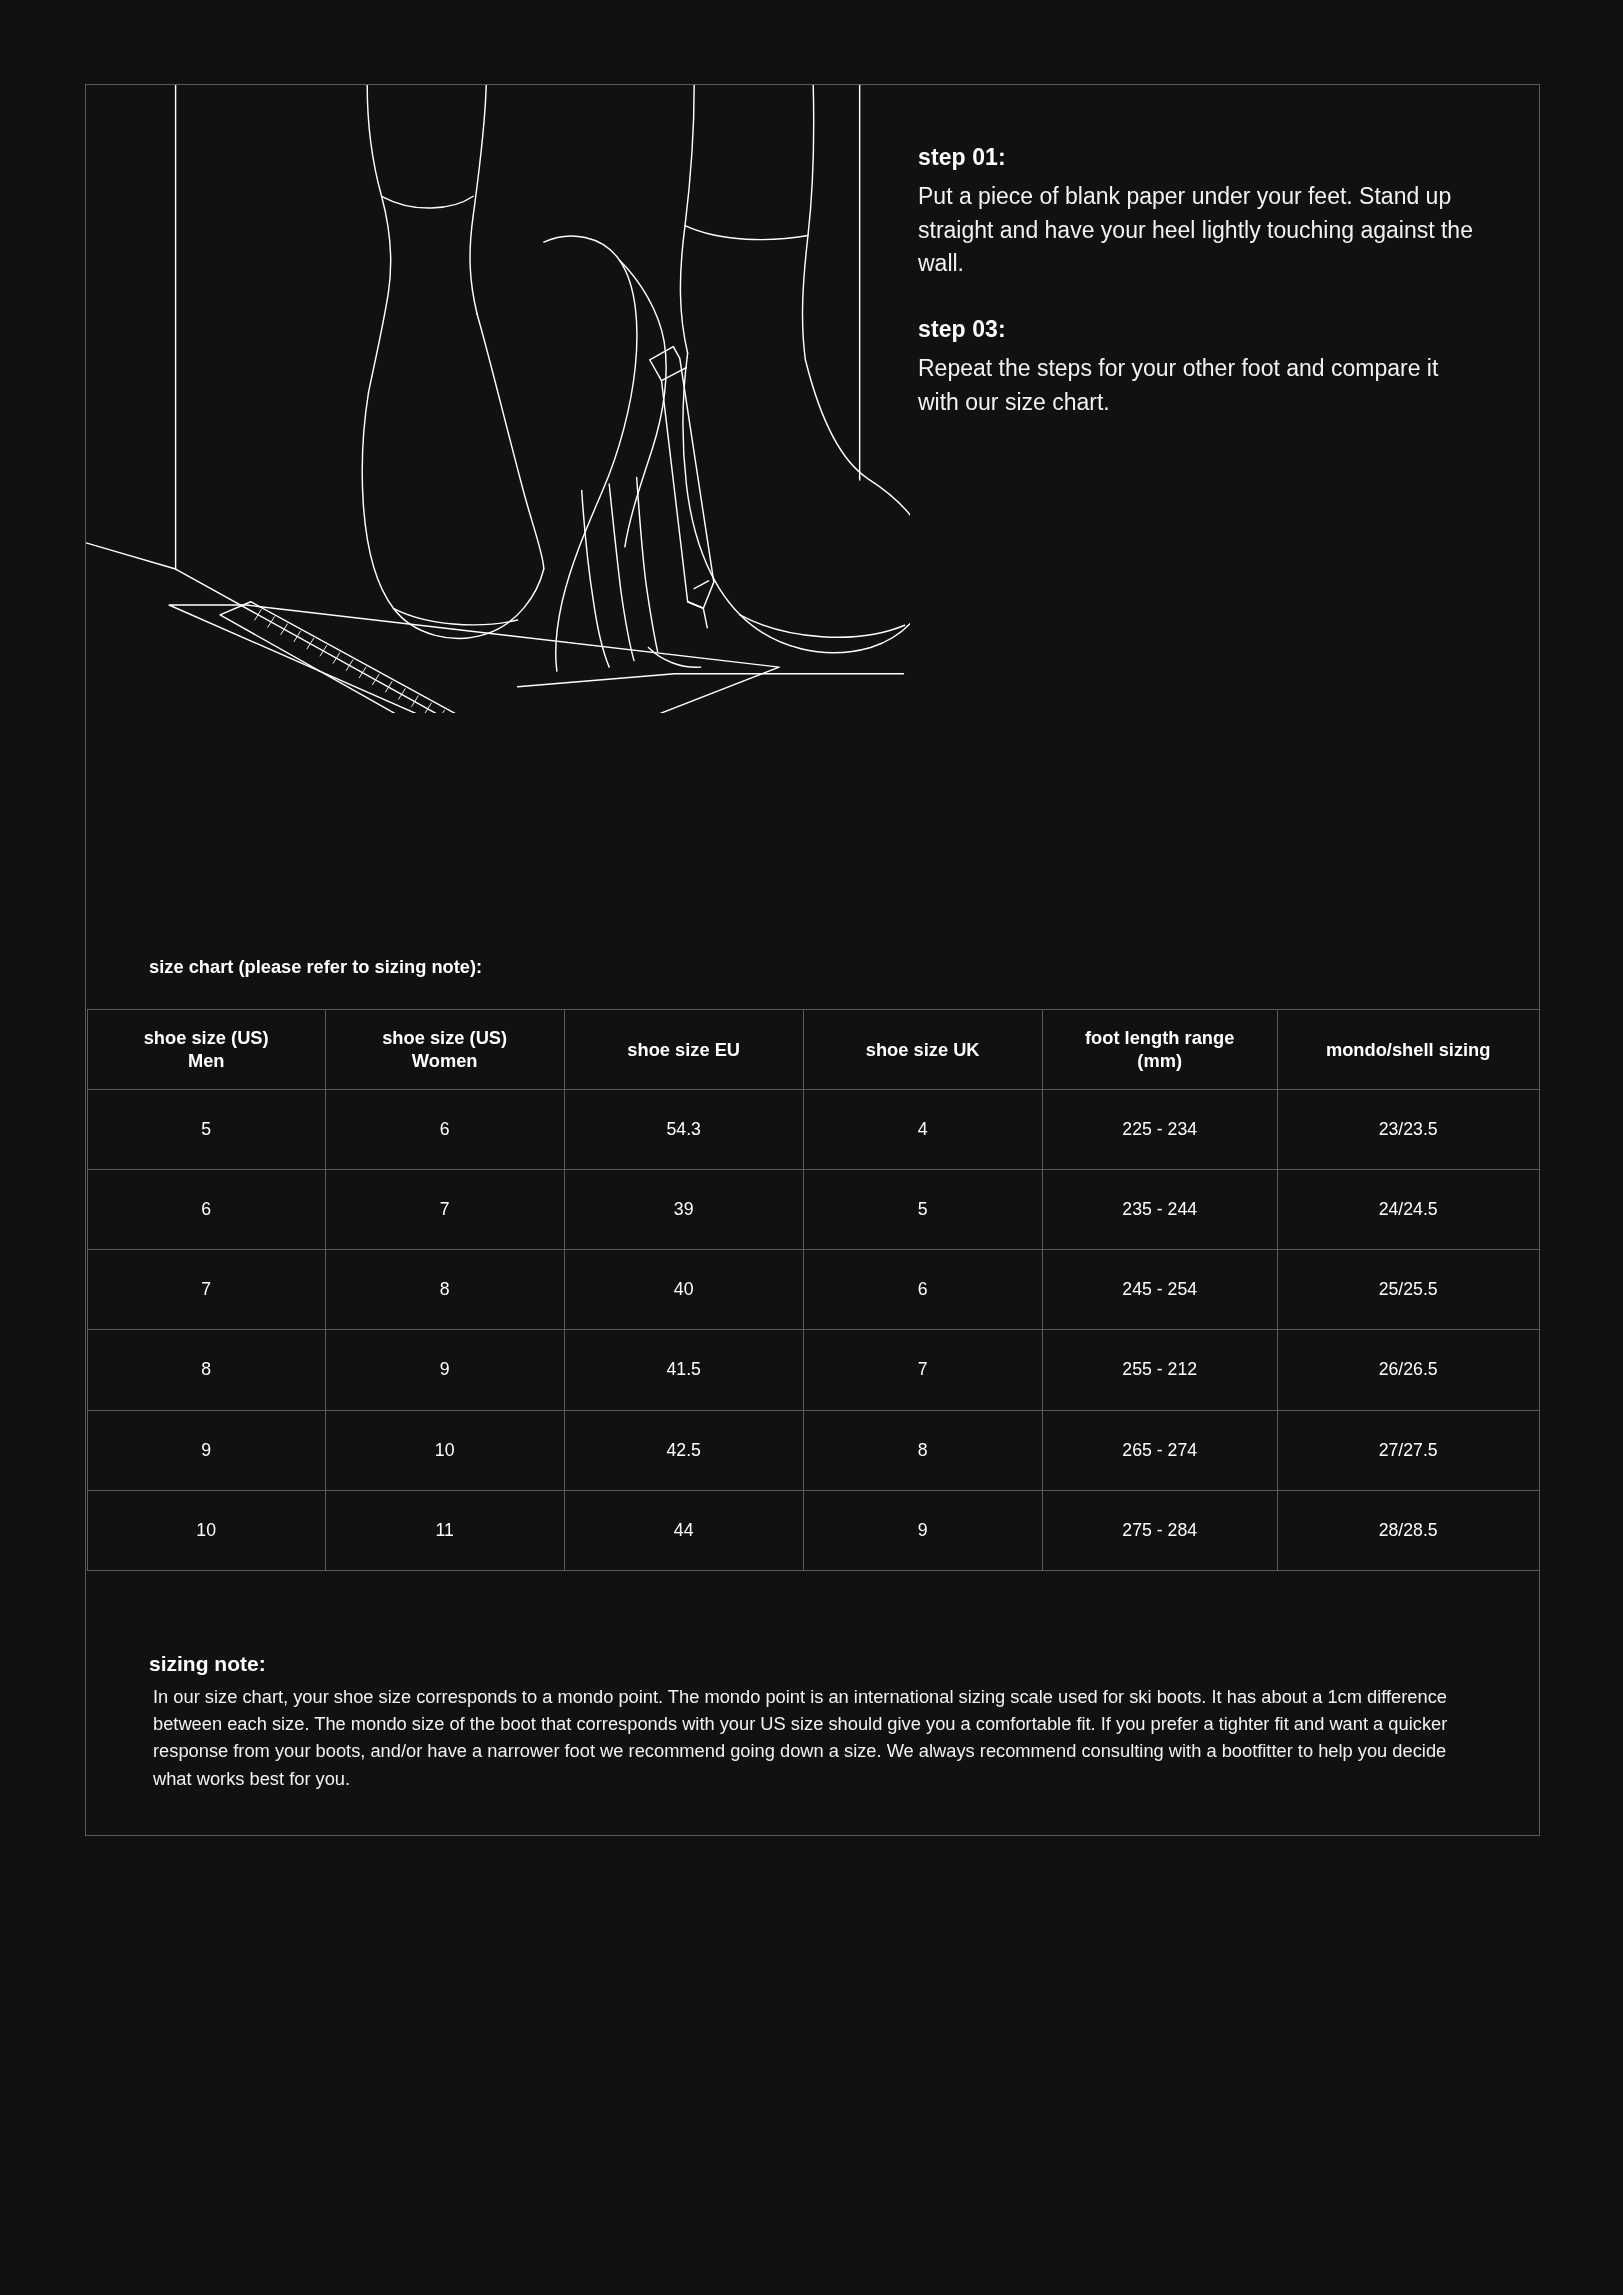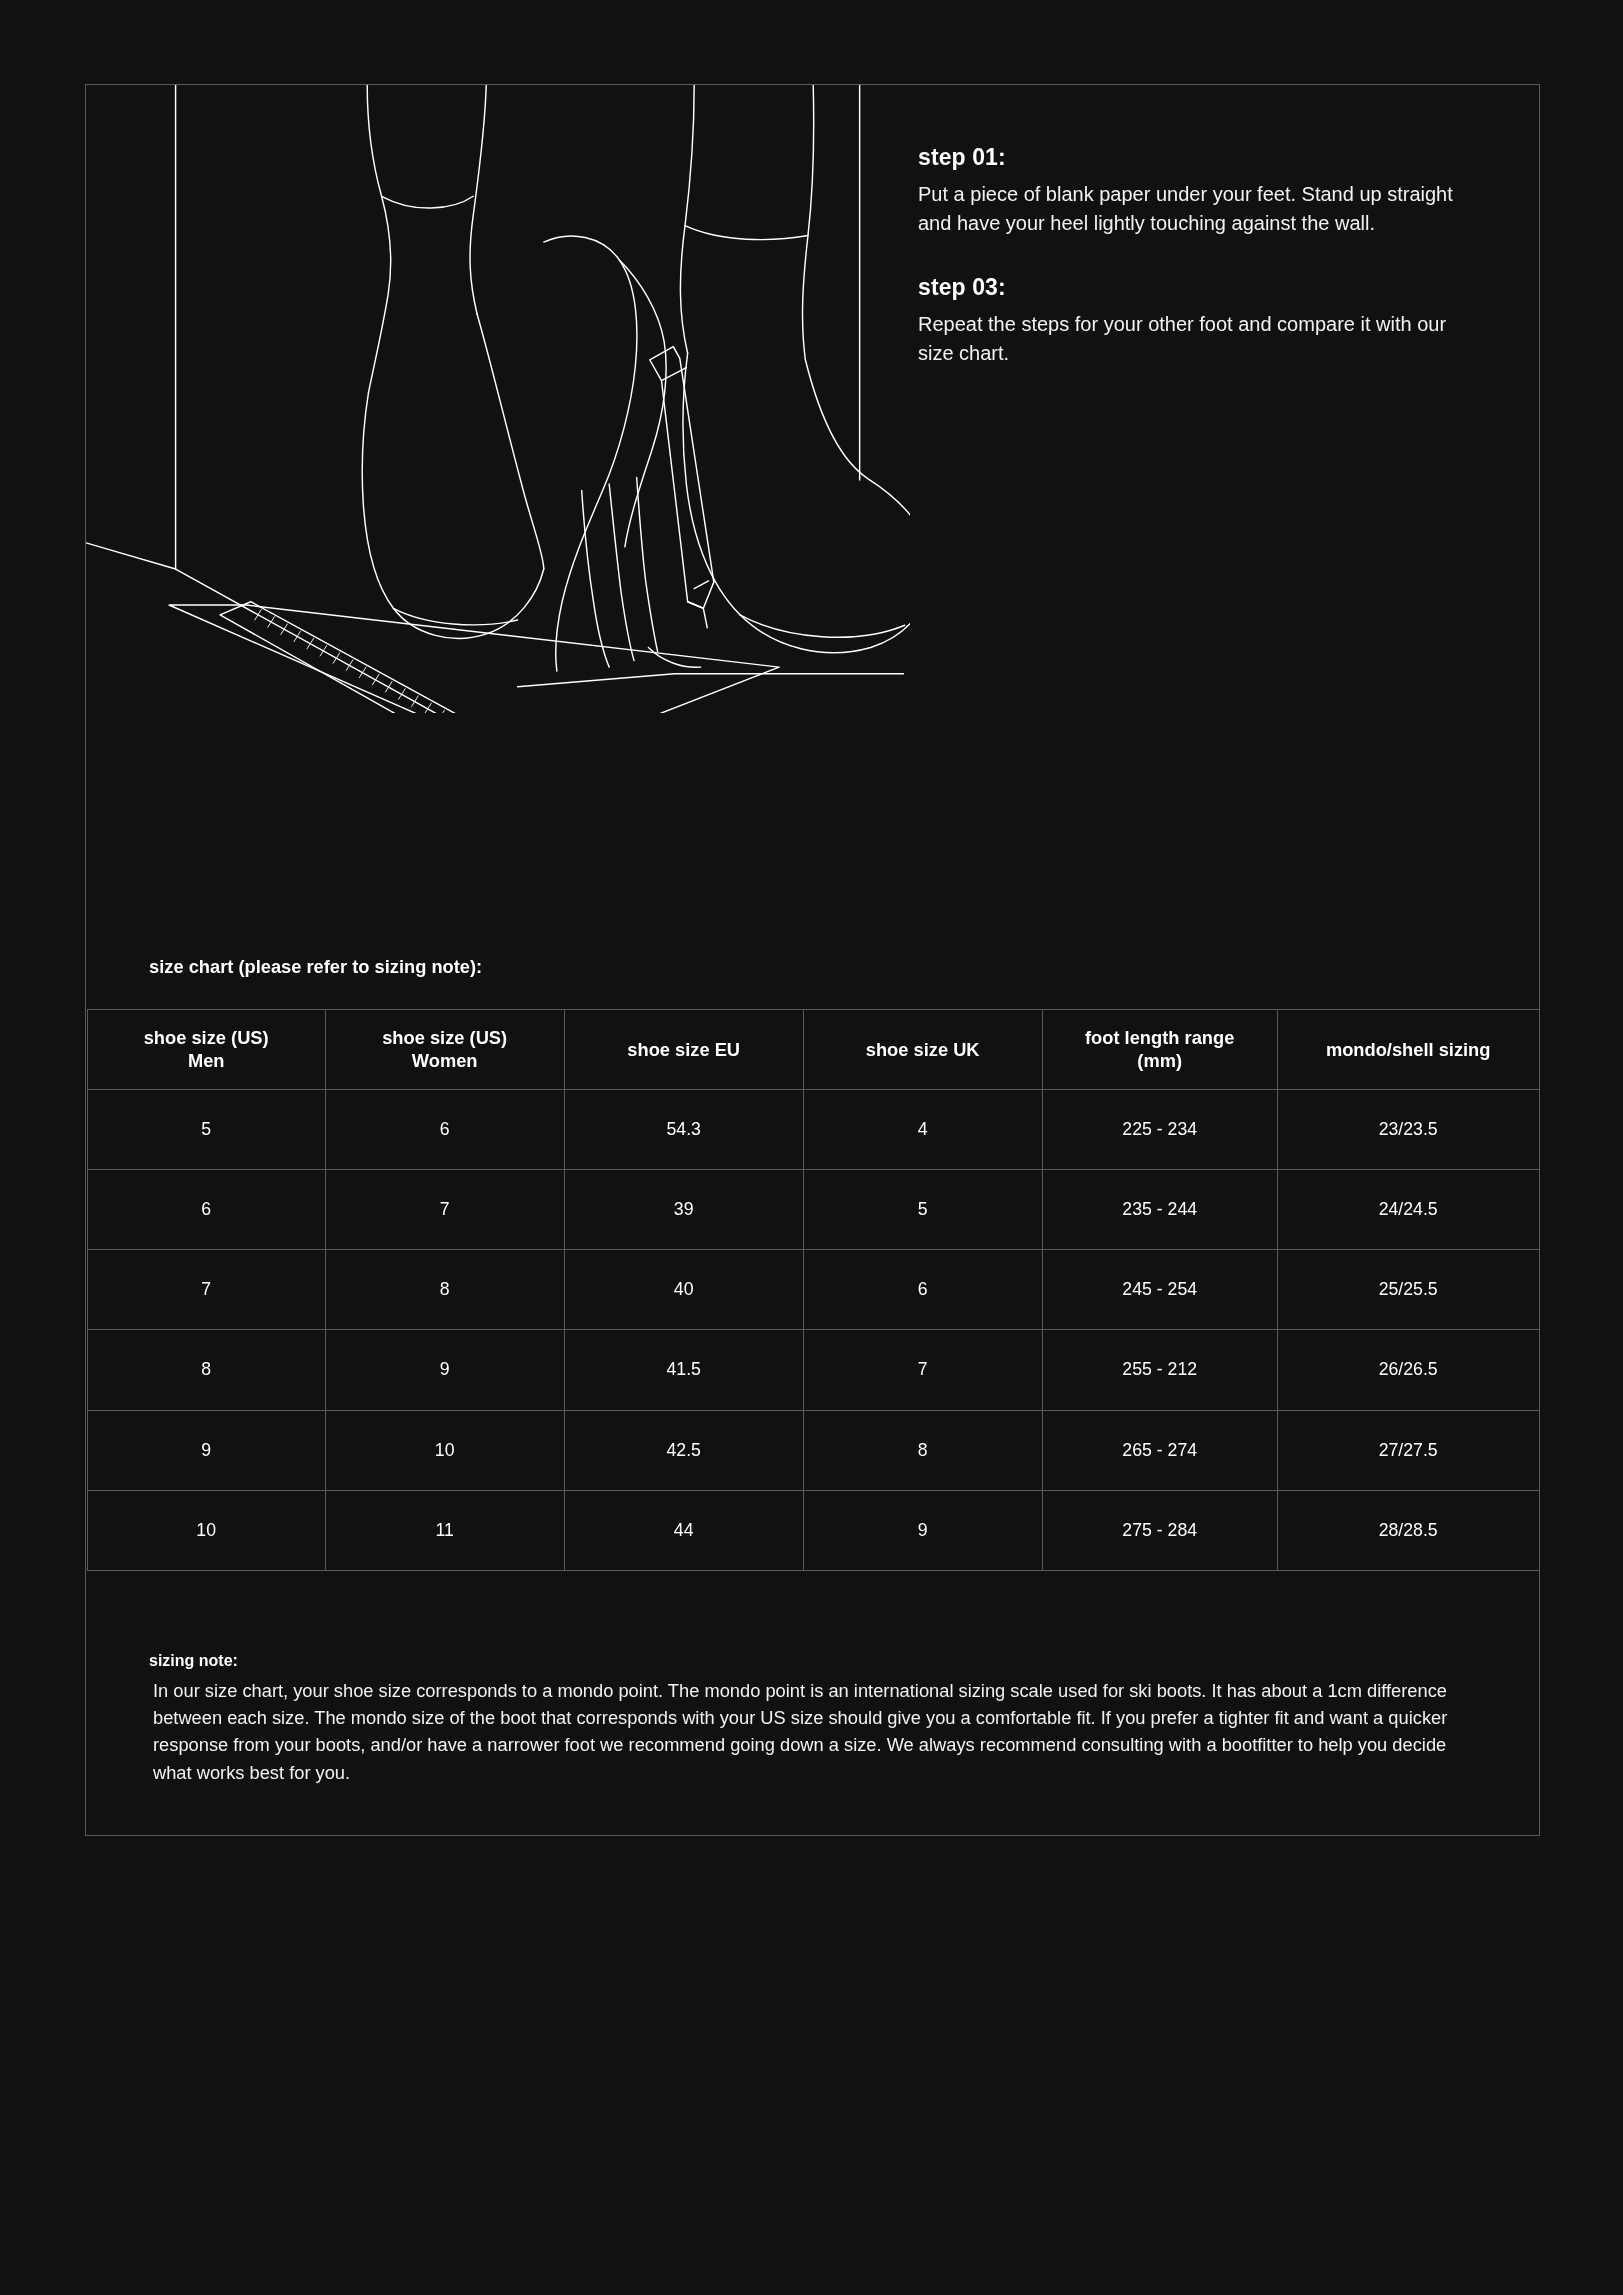--- a/index.html
+++ b/index.html
@@ -47,21 +47,21 @@
   .step-block {
     margin-bottom: 35px;
   }
   .step-title {
     font-size: 23px;
     font-weight: bold;
     letter-spacing: 0.1px;
     margin: 0 0 9.2px 0;
   }
   .step-body {
-    font-size: 20px;
+    font-size: 23px;
     line-height: 1.46;
     margin: 0;
     color: #f2f2f2;
   }
 
   
   .chart-heading {
     position: absolute;
     left: 63px;
     top: 871px;
@@ -109,21 +109,21 @@
   table.size-chart col.c5 { width: 262px; }
 
   
   .note {
     position: absolute;
     left: 63px;
     top: 1567px;
     width: 1315px;
   }
   .note-title {
-    font-size: 16px;
+    font-size: 21px;
     font-weight: bold;
     margin: 0 0 6.5px 0;
   }
   .note-body {
     font-size: 18.3px;
     line-height: 1.5;
     margin: 4px;
     color: #f2f2f2;
   }
 </style>

